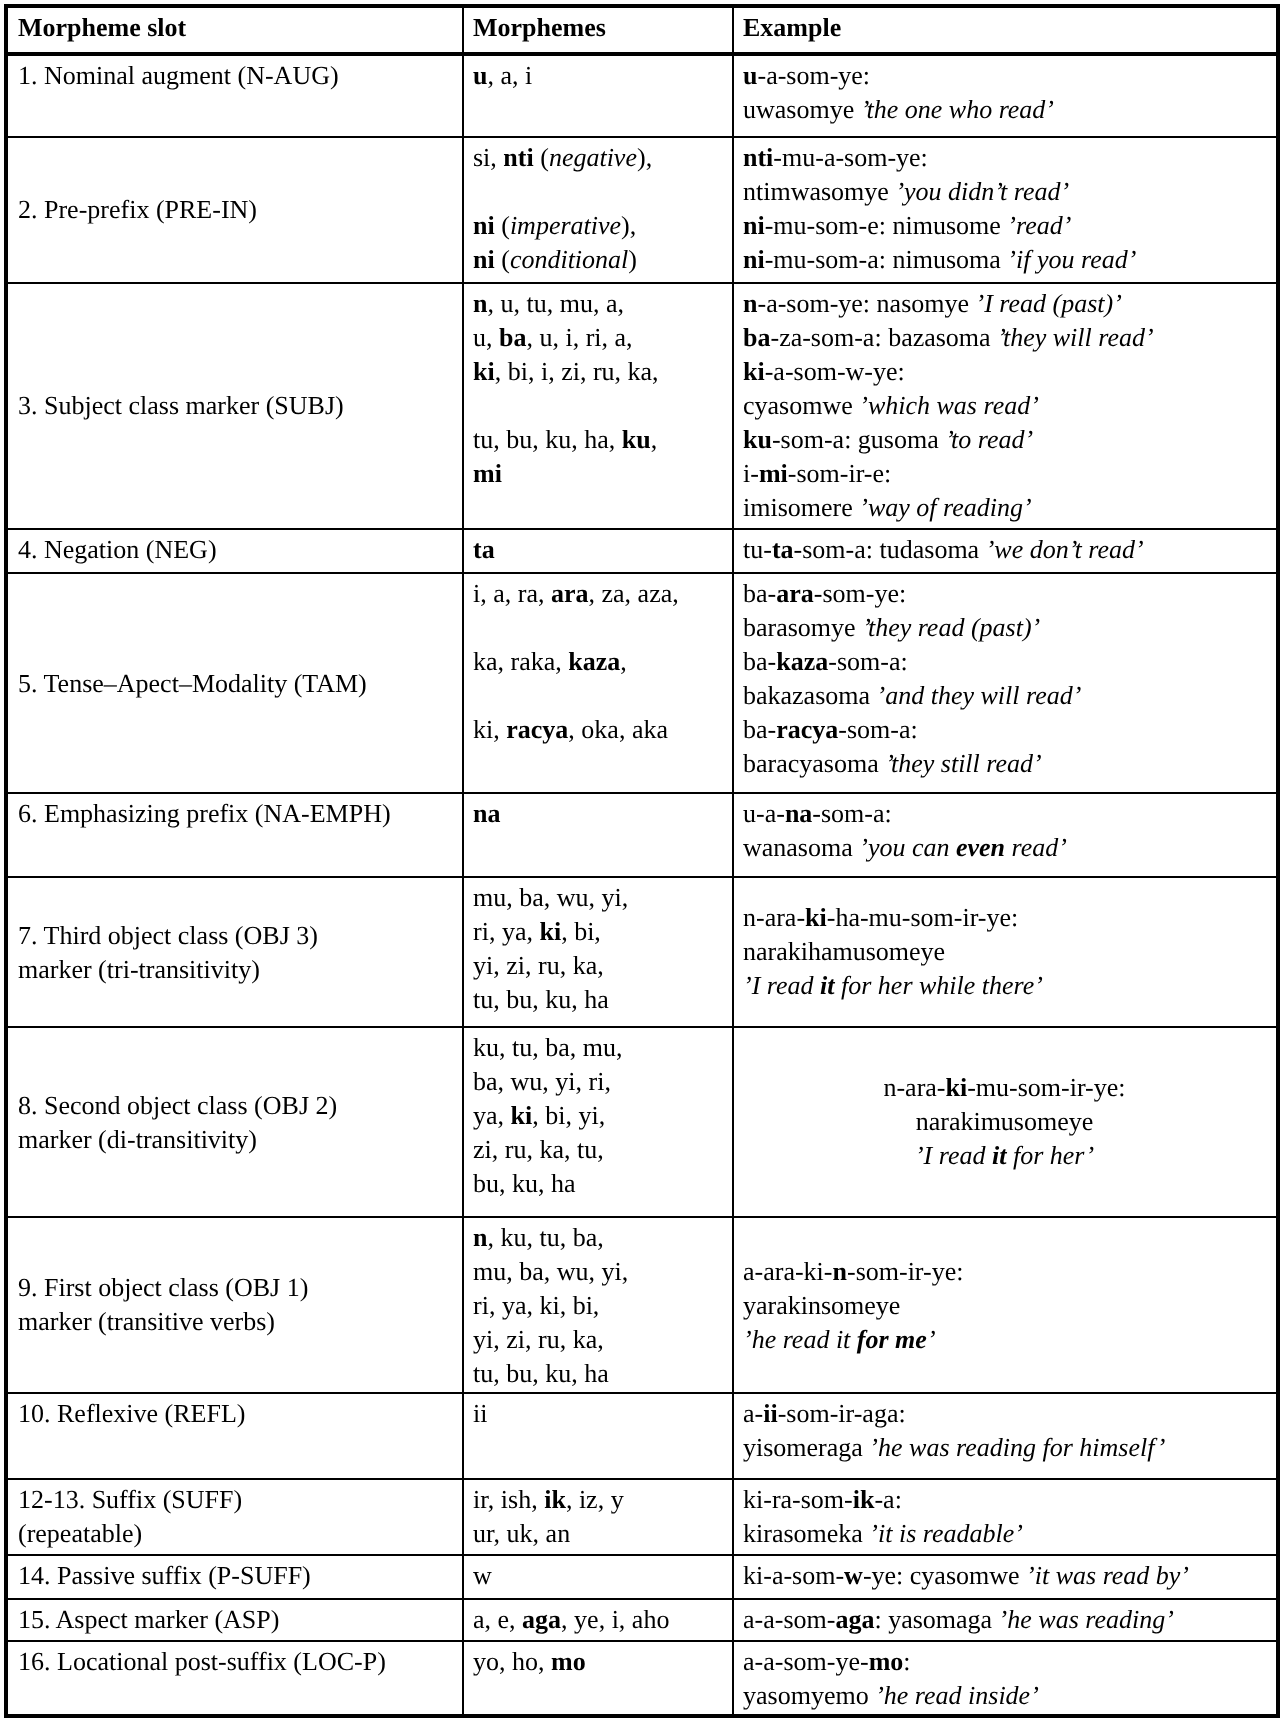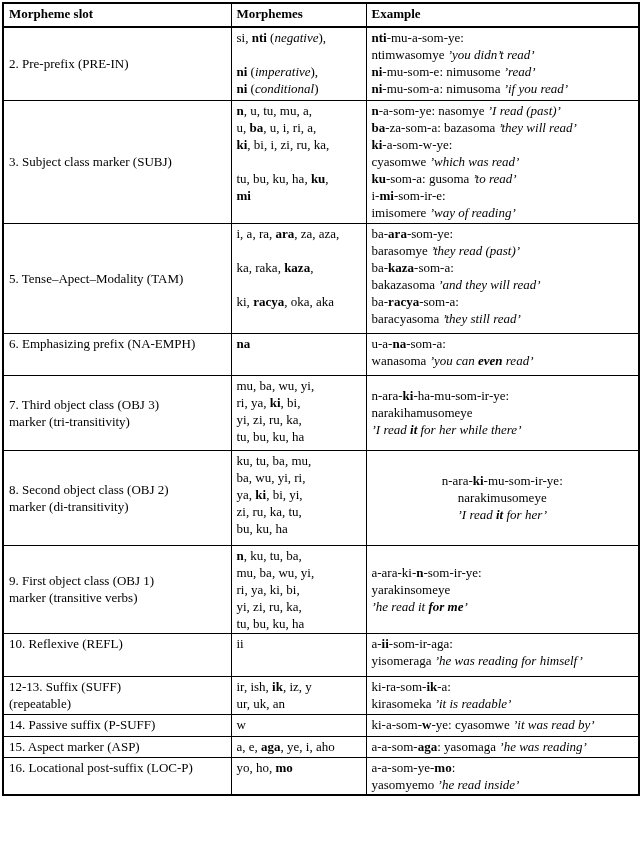--- a/index.html
+++ b/index.html
@@ -58,20 +58,32 @@
       <col class="c-example">
     </colgroup>
     <thead>
       <tr>
         <th>Morpheme slot</th>
         <th>Morphemes</th>
         <th>Example</th>
       </tr>
     </thead>
     <tbody>
+    <tr style="height: 41px;">
+          <td>
+            <div class="line"><span>1. Nominal augment (N-AUG)</span></div>
+          </td>
+          <td>
+            <div class="line"><span class="b">u</span><span>, a, i</span></div>
+          </td>
+          <td>
+            <div class="line"><span class="b">u</span><span>-a-som-ye:</span></div>
+            <div class="line"><span>uwasomye </span><span class="i">’the one who read’</span></div>
+          </td>
+        </tr>
         <tr style="height: 73px;">
           <td style="vertical-align: middle;">
             <div class="line"><span>2. Pre-prefix (PRE-IN)</span></div>
           </td>
           <td>
             <div class="line"><span>si, </span><span class="b">nti</span><span> (</span><span class="i">negative</span><span>),</span></div>
             <div class="line">&nbsp;</div>
             <div class="line"><span class="b">ni</span><span> (</span><span class="i">imperative</span><span>),</span></div>
             <div class="line"><span class="b">ni</span><span> (</span><span class="i">conditional</span><span>)</span></div>
           </td>
@@ -97,20 +109,31 @@
           <td>
             <div class="line"><span class="b">n</span><span>-a-som-ye: nasomye </span><span class="i">’I read (past)’</span></div>
             <div class="line"><span class="b">ba</span><span>-za-som-a: bazasoma </span><span class="i">’they will read’</span></div>
             <div class="line"><span class="b">ki</span><span>-a-som-w-ye:</span></div>
             <div class="line"><span>cyasomwe </span><span class="i">’which was read’</span></div>
             <div class="line"><span class="b">ku</span><span>-som-a: gusoma </span><span class="i">’to read’</span></div>
             <div class="line"><span>i-</span><span class="b">mi</span><span>-som-ir-e:</span></div>
             <div class="line"><span>imisomere </span><span class="i">’way of reading’</span></div>
           </td>
         </tr>
+        <tr style="height: 22px;">
+          <td>
+            <div class="line"><span>4. Negation (NEG)</span></div>
+          </td>
+          <td>
+            <div class="line"><span class="b">ta</span></div>
+          </td>
+          <td>
+            <div class="line"><span>tu-</span><span class="b">ta</span><span>-som-a: tudasoma </span><span class="i">’we don’t read’</span></div>
+          </td>
+        </tr>
         <tr style="height: 110px;">
           <td style="vertical-align: middle;">
             <div class="line"><span>5. Tense–Apect–Modality (TAM)</span></div>
           </td>
           <td>
             <div class="line"><span>i, a, ra, </span><span class="b">ara</span><span>, za, aza,</span></div>
             <div class="line">&nbsp;</div>
             <div class="line"><span>ka, raka, </span><span class="b">kaza</span><span>,</span></div>
             <div class="line">&nbsp;</div>
             <div class="line"><span>ki, </span><span class="b">racya</span><span>, oka, aka</span></div>

